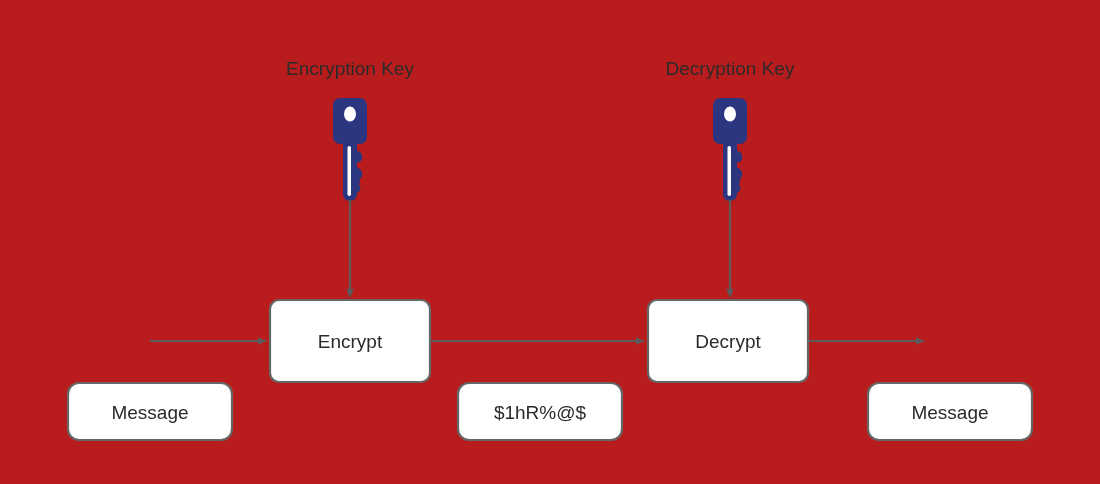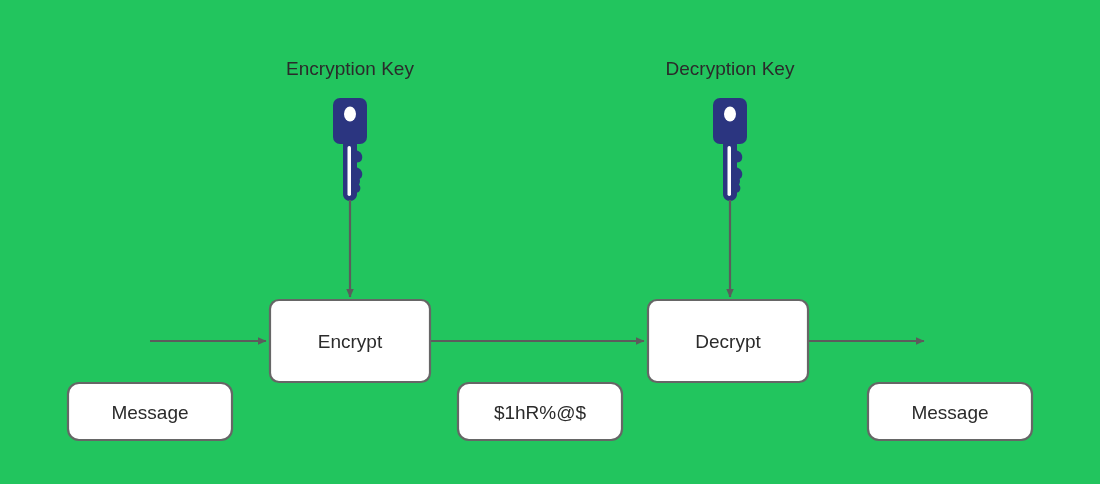--- a/index.html
+++ b/index.html
@@ -7,21 +7,21 @@
     padding: 0;
     background: #ffffff;
   }
   body {
     font-family: "Liberation Sans", sans-serif;
   }
   #canvas {
     position: relative;
     width: 1100px;
     height: 484px;
-    background: #22c55e;
+    background: #b91c1c;
     overflow: hidden;
   }
   #diagram-svg {
     position: absolute;
     left: 0;
     top: 0;
     width: 1100px;
     height: 484px;
   }
   .node-label {

